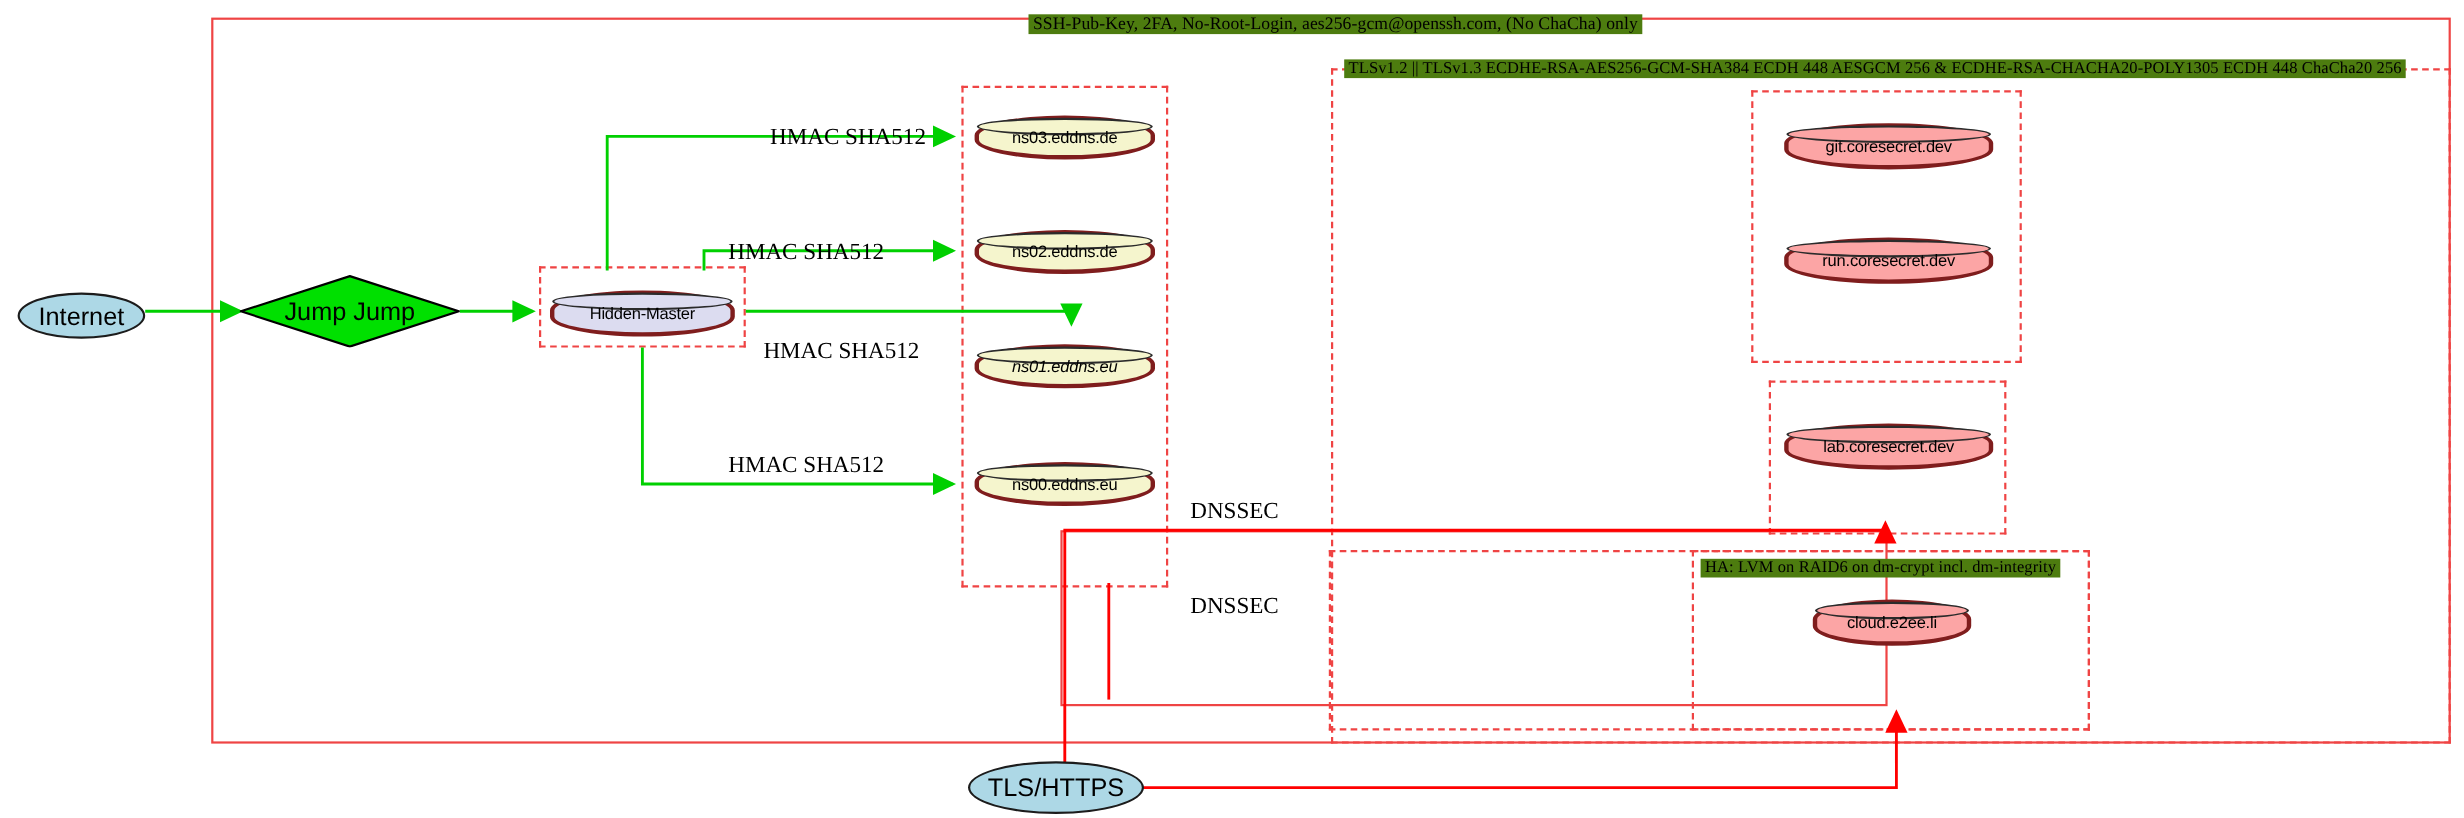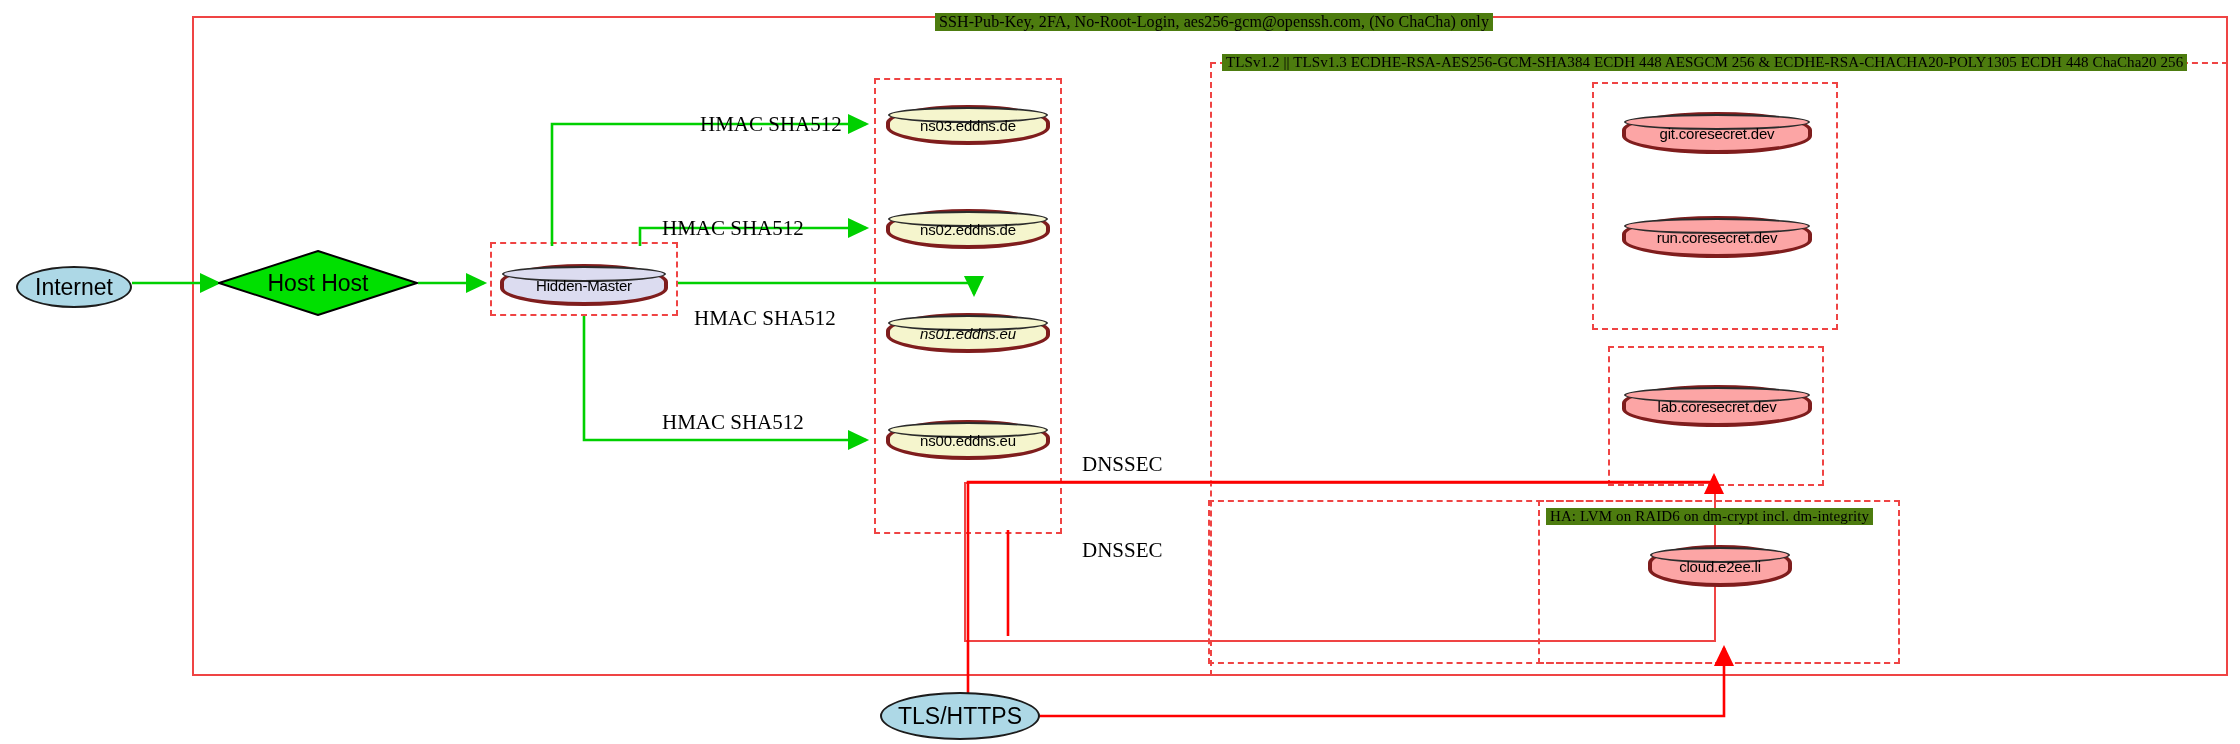--- a/index.html
+++ b/index.html
@@ -182,21 +182,21 @@
   <div class="edge-label" style="left:1082px; top:538px;">DNSSEC</div>
 
   <div class="node ellipse" style="left:16px; top:266px; width:116px; height:42px;">
     <span>Internet</span>
   </div>
 
   <div class="diamond-wrap" style="left:218px; top:250px; width:200px; height:66px;">
     <svg width="200" height="66" viewBox="0 0 200 66" xmlns="http://www.w3.org/2000/svg">
       <polygon points="100,1 199,33 100,65 1,33" fill="#00e000" stroke="#000000" stroke-width="2"></polygon>
     </svg>
-    <div class="diamond-text">Host Host</div>
+    <div class="diamond-text">Jump Jump</div>
   </div>
 
   <div class="node cyl fill-lav" style="left:500px; top:264px; width:168px; height:42px;">
     <span class="cyl-label">Hidden-Master</span>
   </div>
 
   <div class="node cyl fill-yellow" style="left:886px; top:105px; width:164px; height:40px;">
     <span class="cyl-label">ns03.eddns.de</span>
   </div>
 

